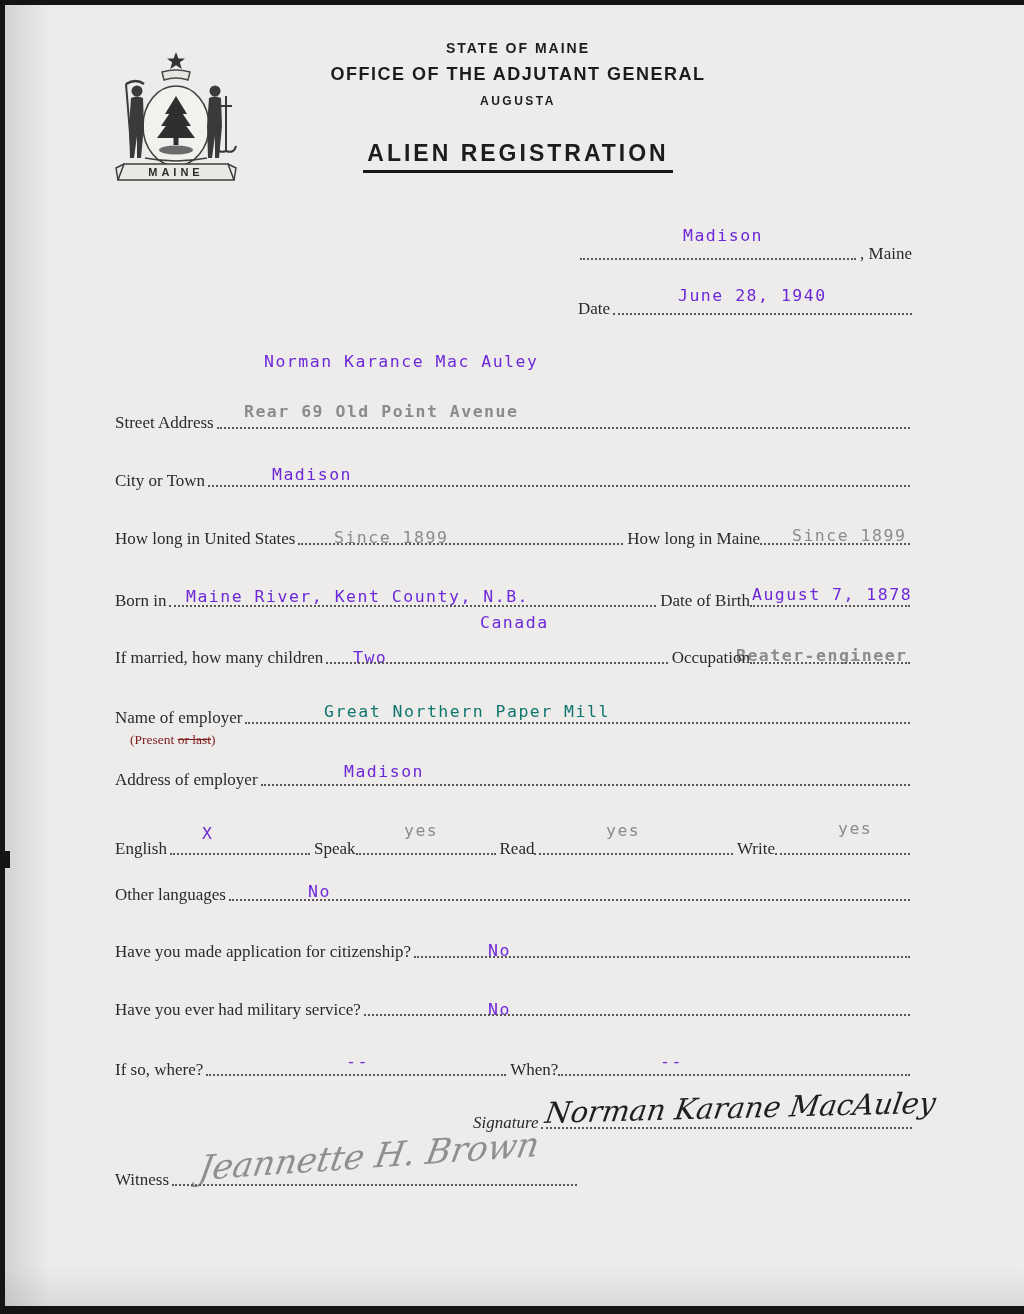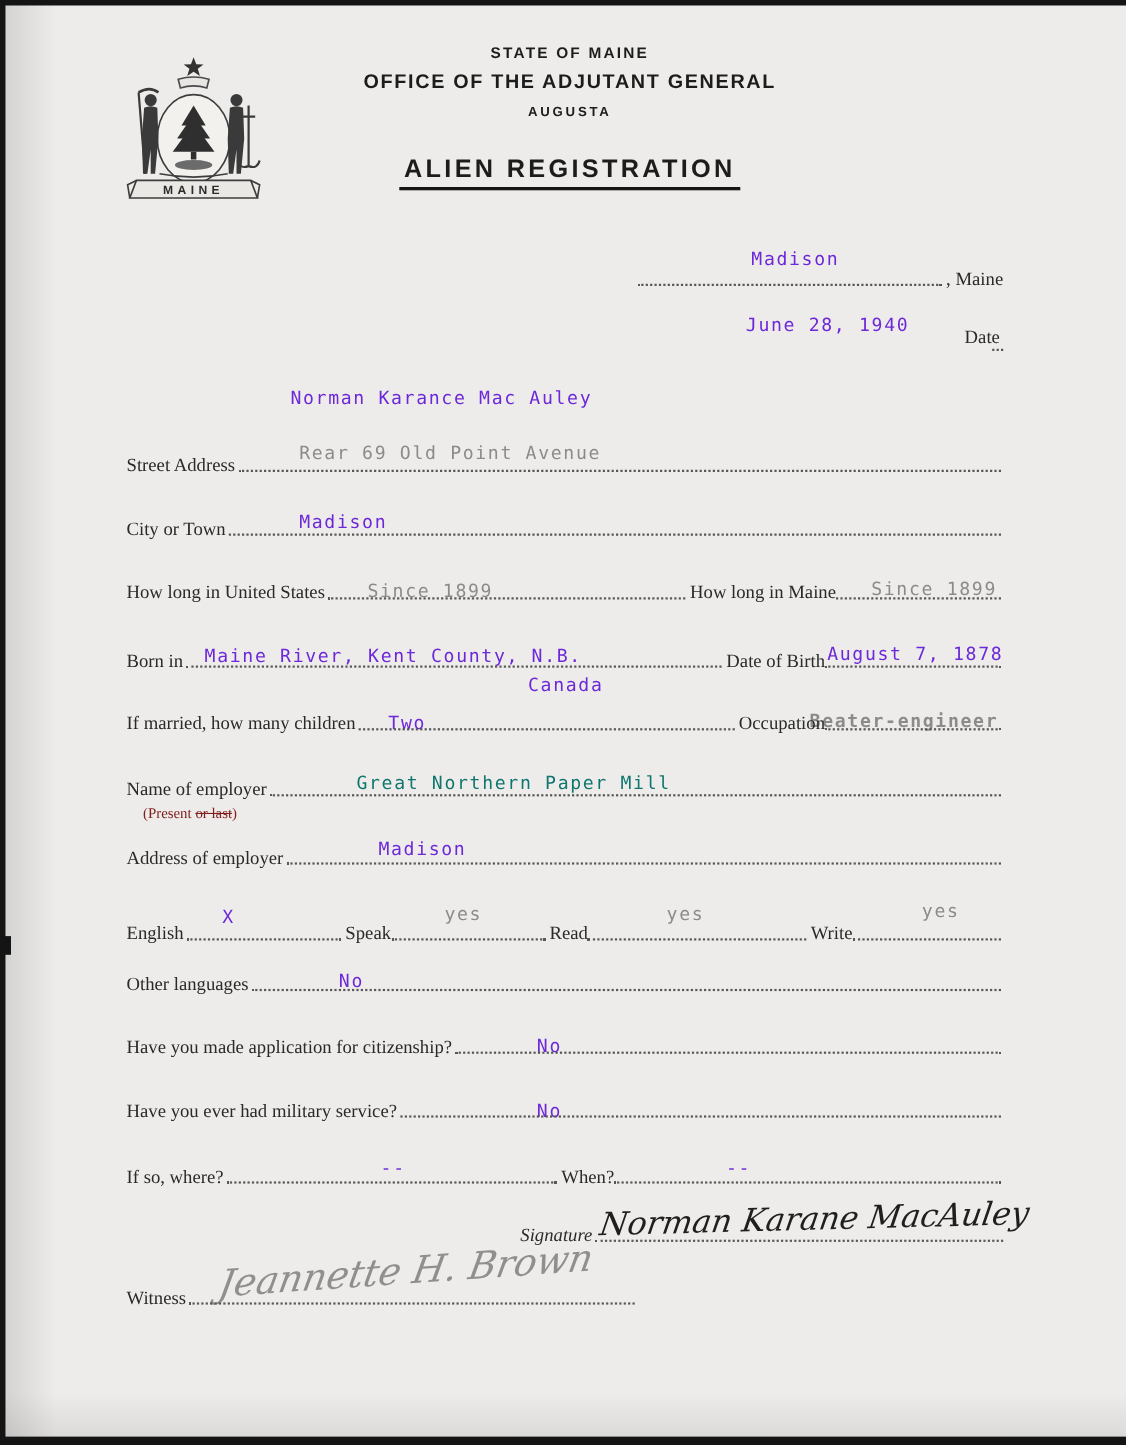--- a/index.html
+++ b/index.html
@@ -114,28 +114,28 @@
     </div>
   </div>
 
   <div class="typed" style="left:683px; top:226px;">Madison</div>
   <div class="row" style="left:580px; top:242px; width:332px;">
     <span class="dl"></span>
     <span class="lbl after">, Maine</span>
   </div>
 
   <div class="typed" style="left:678px; top:286px;">June 28, 1940</div>
-  <div class="row" style="left:578px; top:297px; width:334px;flex-direction:column;">
+  <div class="row" style="left:578px; top:297px; width:334px;">
     <span class="lbl">Date</span>
     <span class="dl"></span>
   </div>
 
   <div class="typed" style="left:264px; top:352px;">Norman Karance Mac Auley</div>
 
-  <div class="typed t-light" style="left:272px; top:402px;">Rear 69 Old Point Avenue</div>
+  <div class="typed t-light" style="left:244px; top:402px;font-weight:bold;">Rear 69 Old Point Avenue</div>
   <div class="row" style="left:115px; top:411px; width:795px;">
     <span class="lbl">Street Address</span>
     <span class="dl"></span>
   </div>
 
   <div class="typed" style="left:272px; top:465px;">Madison</div>
   <div class="row" style="left:115px; top:469px; width:795px;">
     <span class="lbl">City or Town</span>
     <span class="dl"></span>
   </div>

